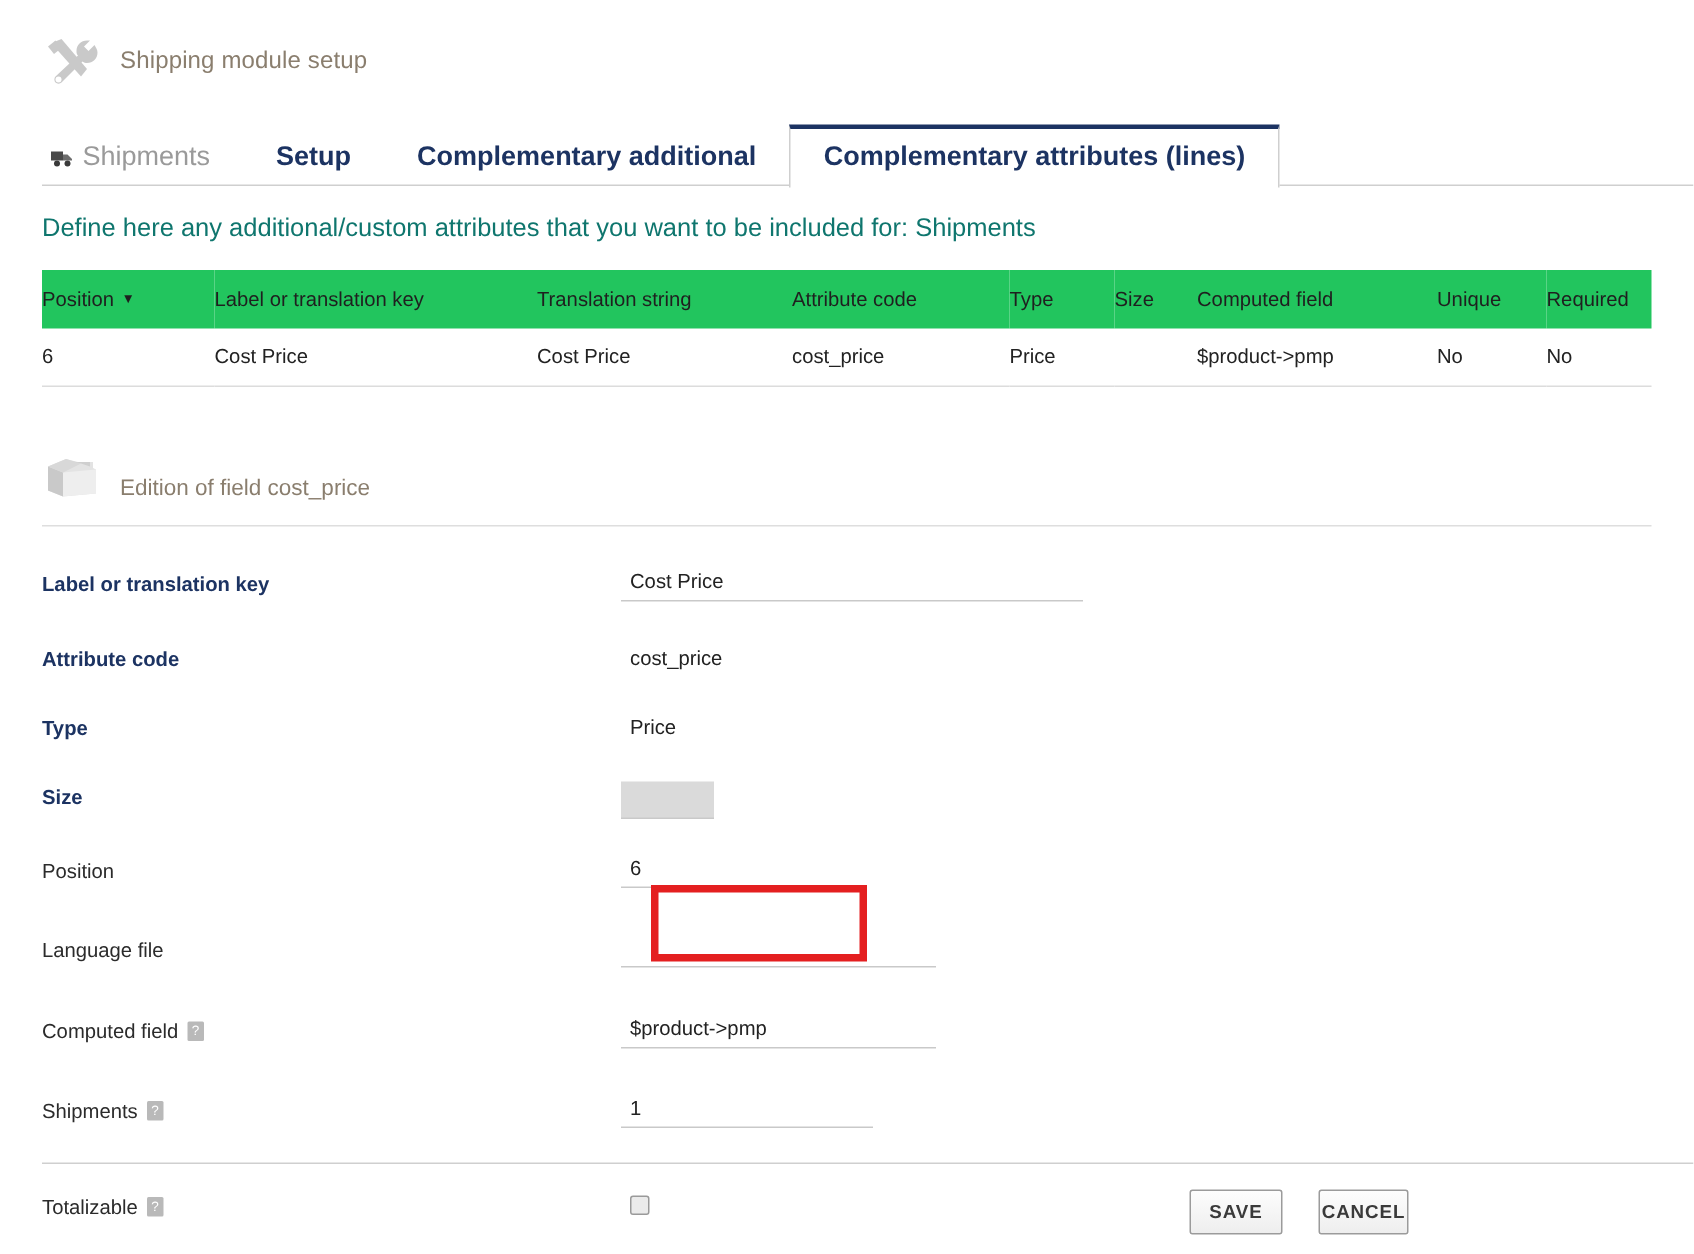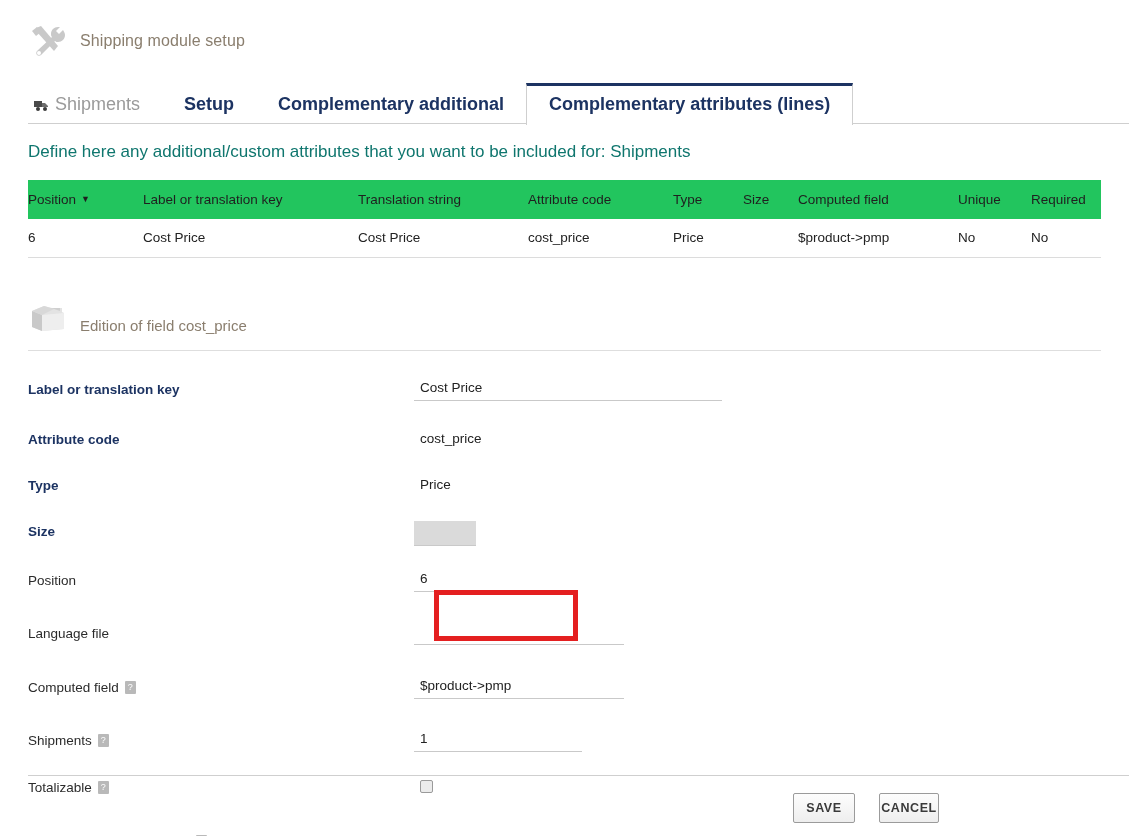--- a/index.html
+++ b/index.html
@@ -371,21 +371,21 @@
   <div class="frow" style="margin-top:17px">
     <div class="flabel">
       <span>Shipments</span>
       <span class="help-icon">?</span>
     </div>
     <div class="fval">
       <input class="underline-input" style="width: 168px;" value="1">
     </div>
   </div>
 
-  <div class="frow" style="margin-top:11px">
+  <div class="frow" style="margin-top:28px">
     <div class="flabel">
       <span>Totalizable</span>
       <span class="help-icon">?</span>
     </div>
     <div class="fval">
       <span class="checkbox"></span>
     </div>
   </div>
 
   <div class="frow" style="margin-top:18px">

